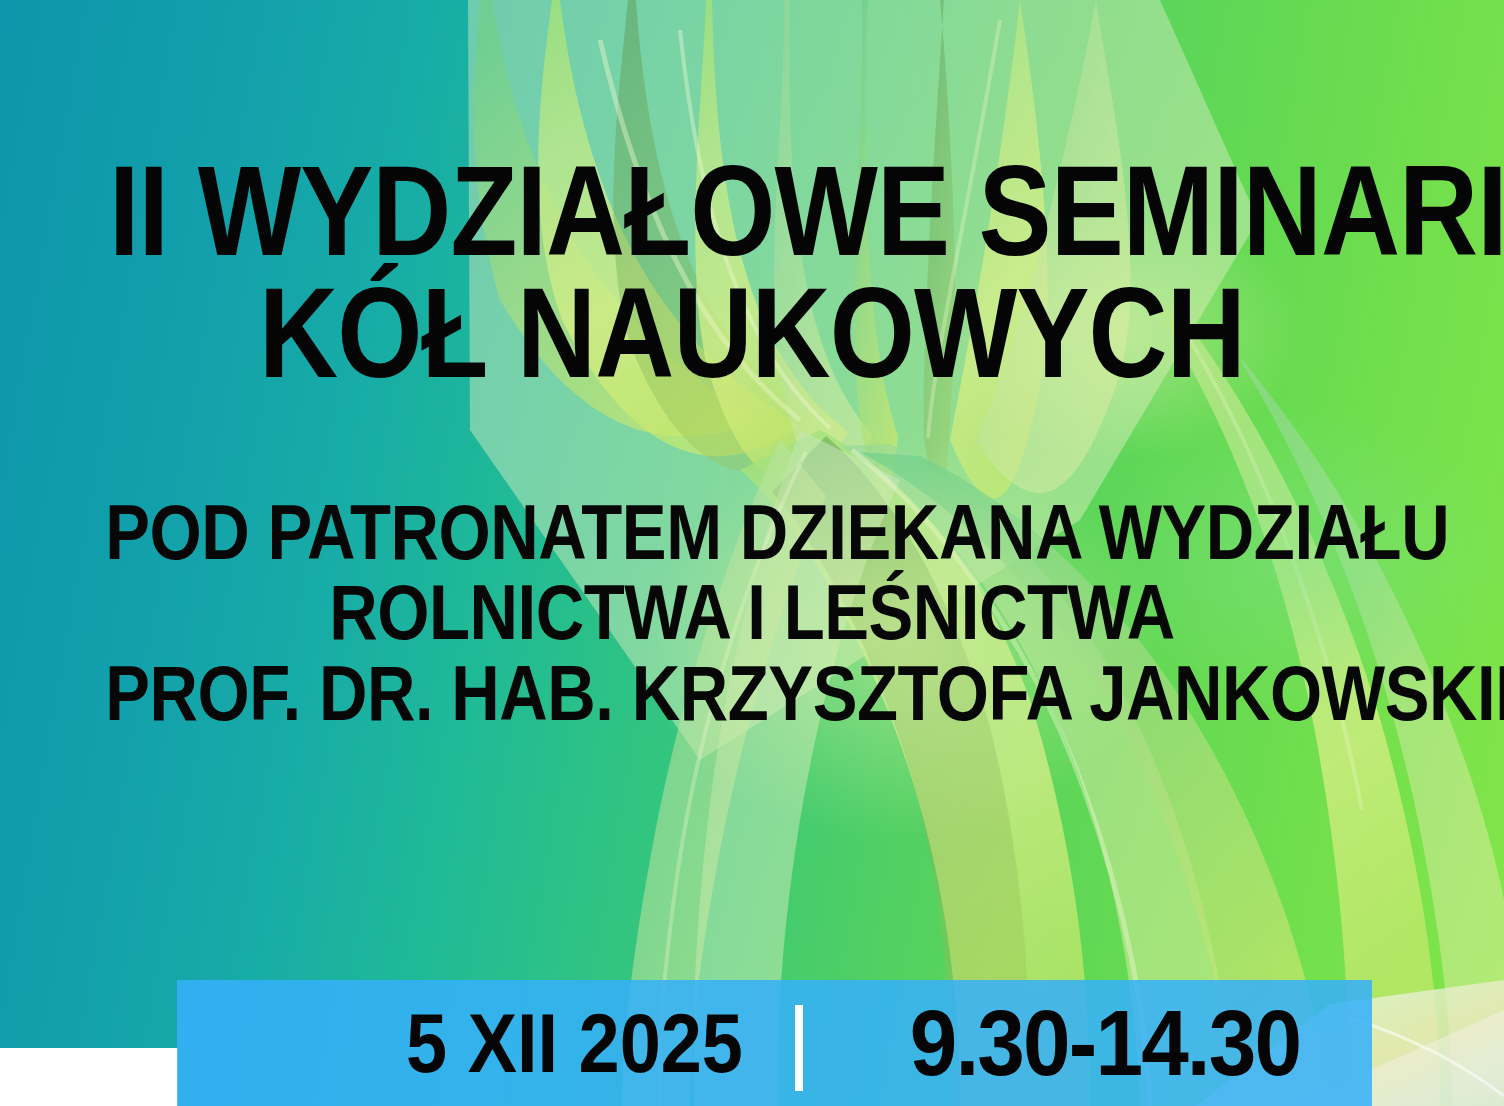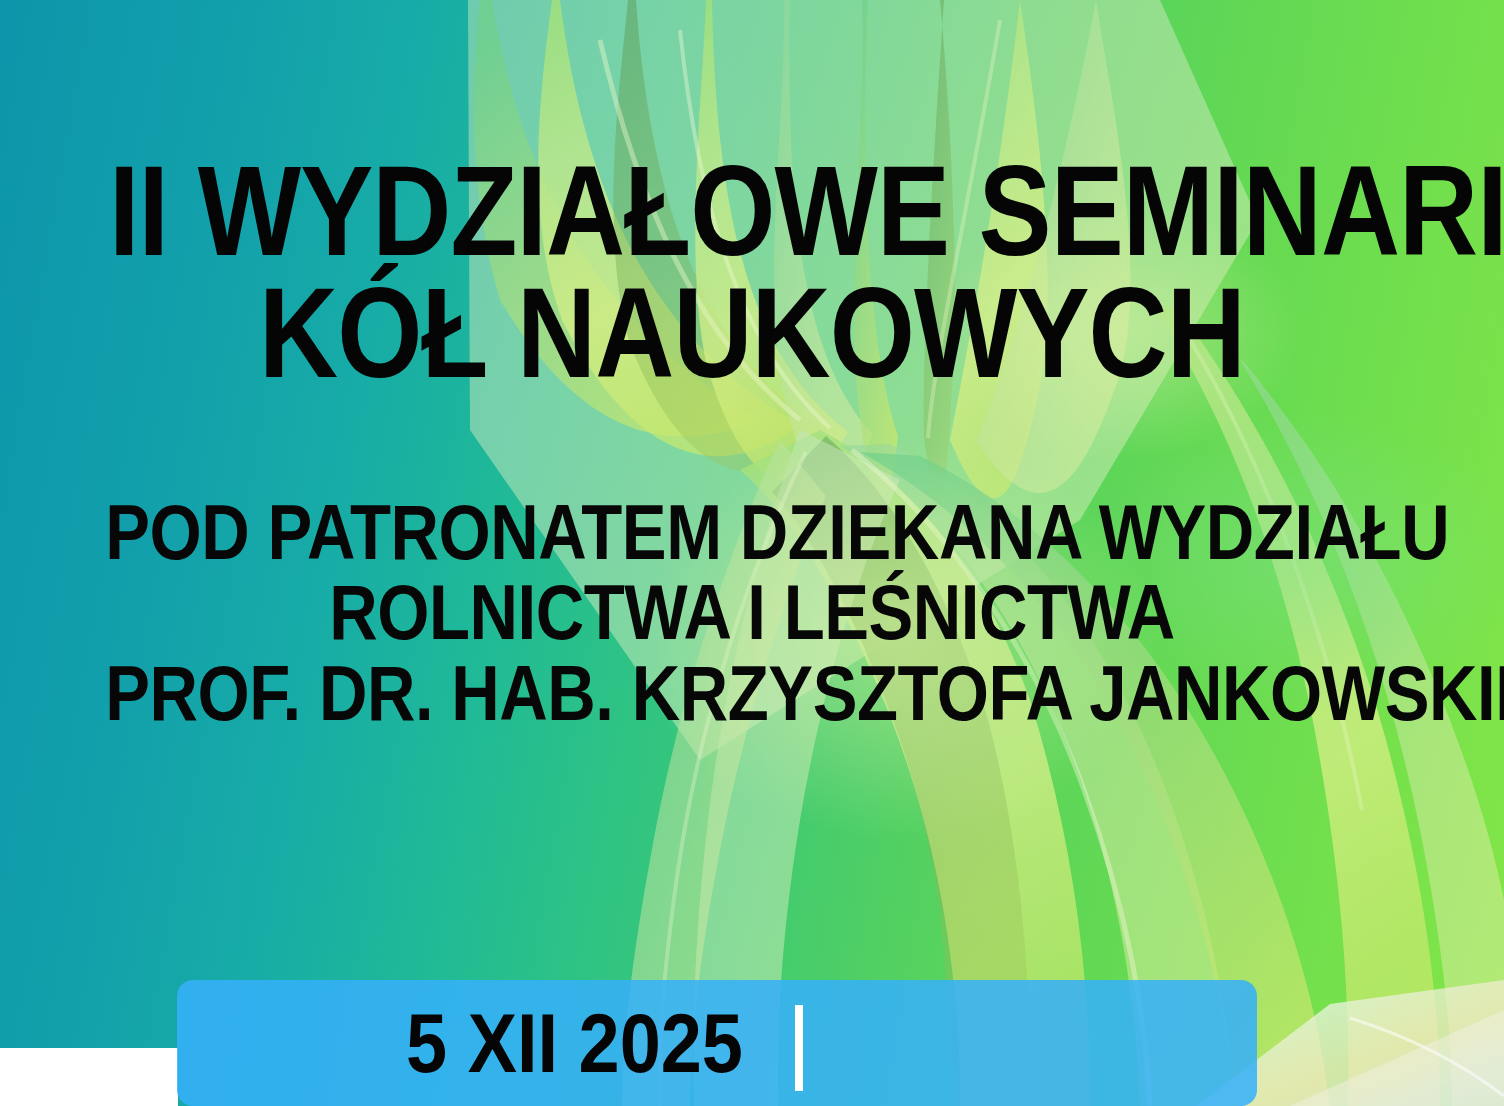--- a/index.html
+++ b/index.html
@@ -79,26 +79,25 @@
     transform:scaleX(0.86);
     transform-origin:50% 0;
     white-space:nowrap;
   }
   .subtitle .sub-line { display:block; }
 
   
   .bottom-bar {
     position:absolute;
     left:177px; top:980px;
-    width:1080px; height:126px;
+    width:1195px; height:126px;
     background:rgba(53,176,250,0.86);
     display:flex;
     align-items:center;
     justify-content:flex-start;
-    border-radius:16px;
   }
   .bar-date, .bar-time {
     color:#050505;
     font-weight:700;
     white-space:nowrap;
   }
   .bar-date {
     position:absolute;
     left:0; top:50%;
     width:795px;
@@ -235,15 +234,18 @@
     <span class="sub-line">POD PATRONATEM DZIEKANA WYDZIAŁU</span>
     <span class="sub-line">ROLNICTWA I LEŚNICTWA</span>
     <span class="sub-line">PROF. DR. HAB. KRZYSZTOFA JANKOWSKIEGO</span>
   </h2>
 
   <div class="bottom-bar">
     <div class="bar-date">
       <span>5 XII 2025</span>
     </div>
     <div class="bar-divider"></div>
+    <div class="bar-time">
+      <span>9.30-14.30</span>
+    </div>
   </div>
 
 </div>
 
 </body></html>

